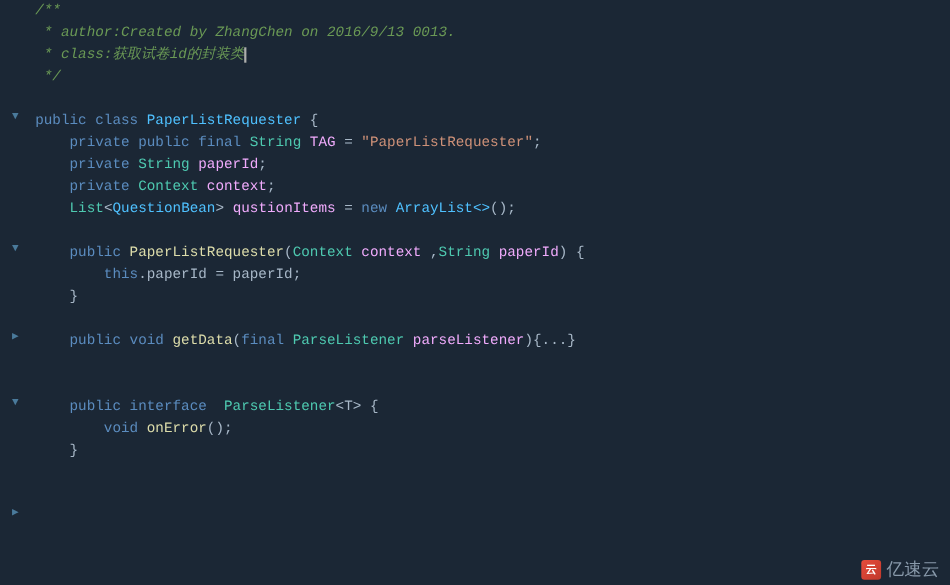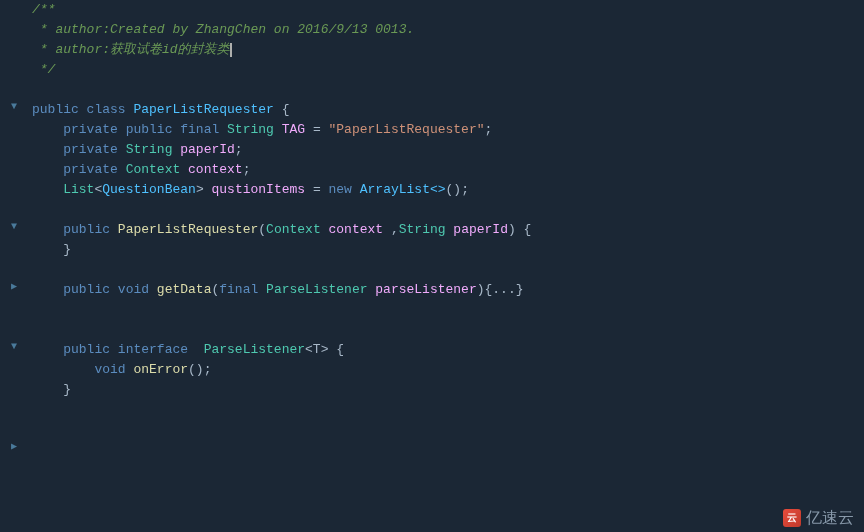--- a/index.html
+++ b/index.html
@@ -146,21 +146,21 @@
       <div class="line">
         <div class="line-gutter">
           <div class="fold-icon"></div>
         </div>
         <div class="line-content"><span class="c-comment"> * author:Created by ZhangChen on 2016/9/13 0013.</span></div>
       </div>
       <div class="line">
         <div class="line-gutter">
           <div class="fold-icon"></div>
         </div>
-        <div class="line-content"><span class="c-comment"> * author:</span><span class="c-comment">获取试卷id的封装类</span><span class="cursor"></span></div>
+        <div class="line-content"><span class="c-comment"> * class:</span><span class="c-comment">获取试卷id的封装类</span><span class="cursor"></span></div>
       </div>
       <div class="line">
         <div class="line-gutter">
           <div class="fold-icon"></div>
         </div>
         <div class="line-content"><span class="c-comment"> */</span></div>
       </div>
       <div class="line">
         <div class="line-gutter">
           <div class="fold-icon"></div>
@@ -201,20 +201,26 @@
         <div class="line-gutter">
           <div class="fold-icon"></div>
         </div>
         <div class="line-content"></div>
       </div>
       <div class="line">
         <div class="line-gutter">
           <div class="fold-icon">▼</div>
         </div>
         <div class="line-content"><span class="c-plain">    </span><span class="c-keyword">public </span><span class="c-method">PaperListRequester</span><span class="c-plain">(</span><span class="c-type">Context </span><span class="c-var">context </span><span class="c-plain">,</span><span class="c-type">String </span><span class="c-var">paperId</span><span class="c-plain">) {</span></div>
+      </div>
+      <div class="line">
+        <div class="line-gutter">
+          <div class="fold-icon"></div>
+        </div>
+        <div class="line-content"><span class="c-plain">        </span><span class="c-keyword">this</span><span class="c-plain">.paperId = paperId;</span></div>
       </div>
       <div class="line">
         <div class="line-gutter">
           <div class="fold-icon"></div>
         </div>
         <div class="line-content"><span class="c-plain">    }</span></div>
       </div>
       <div class="line">
         <div class="line-gutter">
           <div class="fold-icon"></div>

